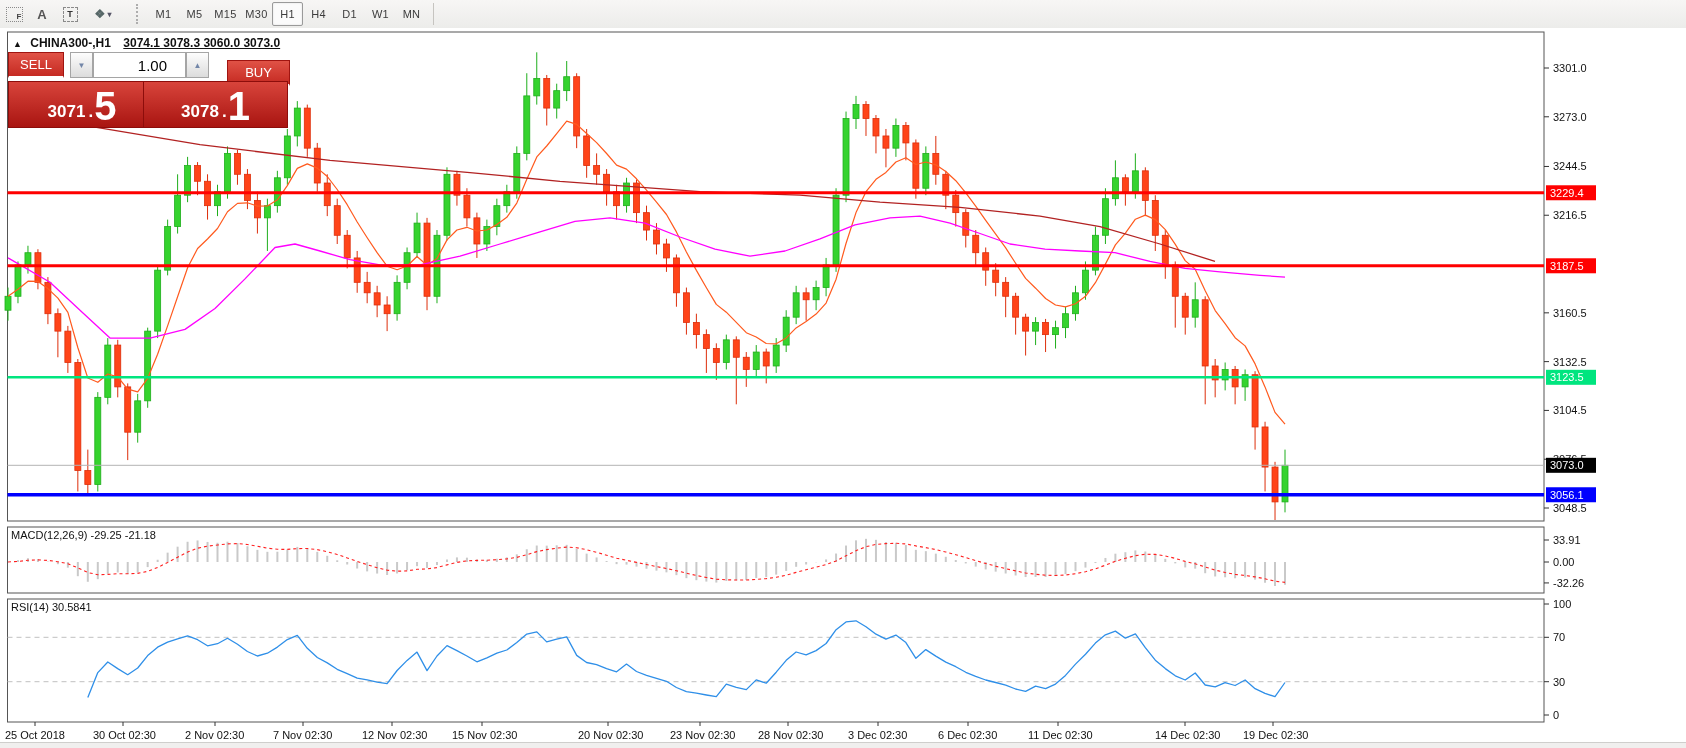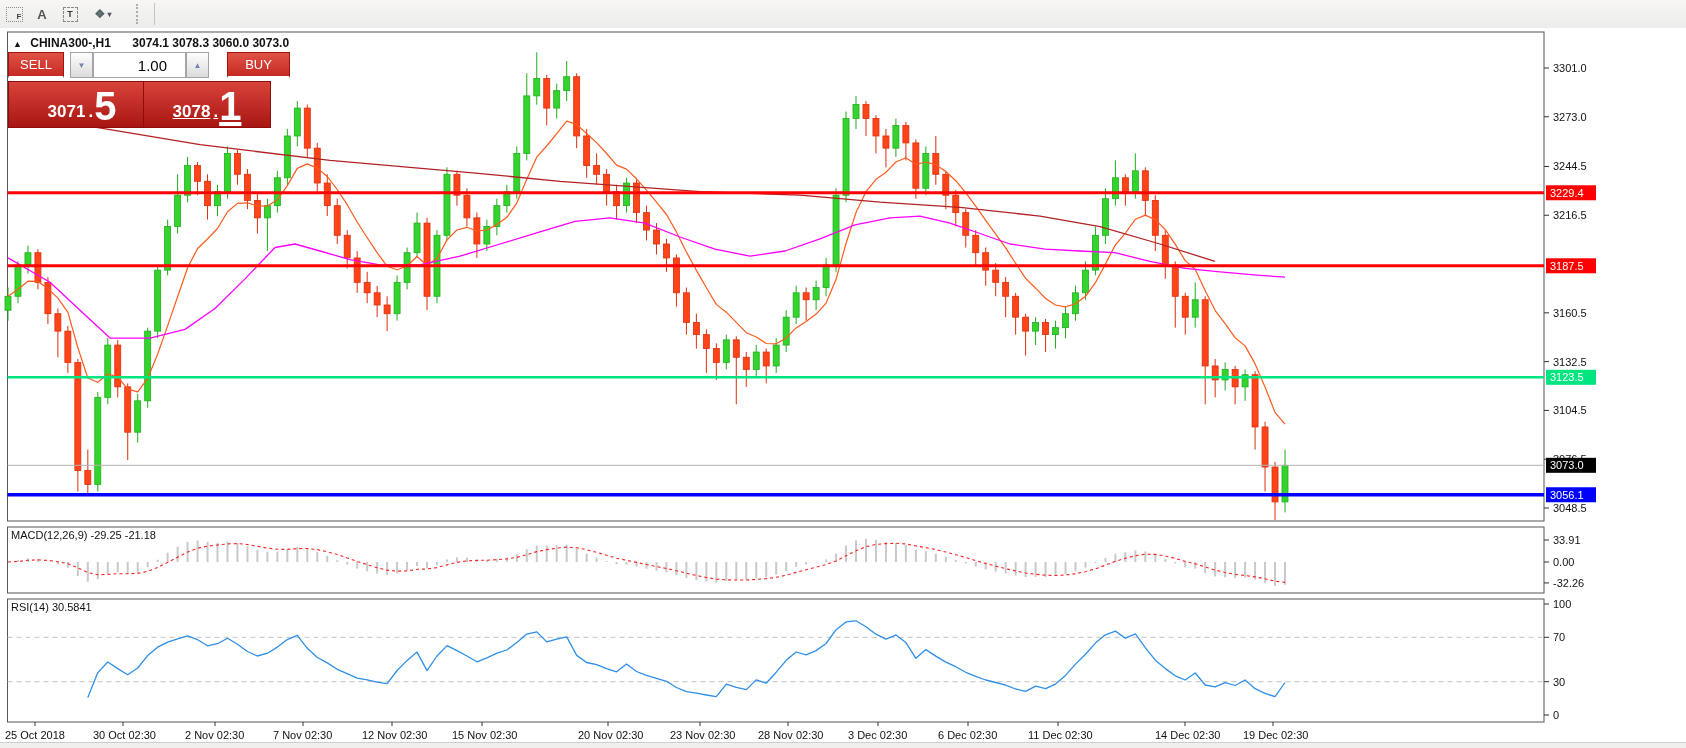--- a/index.html
+++ b/index.html
@@ -27,31 +27,31 @@
   
   #symbol-line{position:absolute;left:13px;top:8px;font-size:12px;font-weight:bold;color:#111;}
   #symbol-line .tri{font-size:9px;margin-right:5px;}
   
   #trade-panel{position:absolute;left:8px;top:24px;width:282px;}
   .tp-row1{position:absolute;left:0;top:0;height:26px;width:282px;}
   .btn-sell,.btn-buy{position:absolute;top:0;height:26px;color:#fff;font-size:13px;
     display:flex;align-items:center;justify-content:center;
     background:linear-gradient(#e05246,#c52a22);border:1px solid #a01410;box-sizing:border-box;cursor:pointer;}
   .btn-sell{left:0;width:56px;border-bottom:2px solid #fff;}
-  .btn-buy{left:219px;width:63px;border-bottom:2px solid #fff;}
+  .btn-buy{left:219px;width:63px;border-bottom:2px solid #fff;margin-top:8px;}
   .vol-btn{position:absolute;top:0;width:23px;height:26px;background:linear-gradient(#fdfdfd,#dcdcdc);
     border:1px solid #a5a5a5;box-sizing:border-box;display:flex;align-items:center;justify-content:center;
     color:#7286a8;font-size:8px;cursor:pointer;}
   #vol-input{position:absolute;left:85px;top:0;width:93px;height:26px;border:1px solid #a5a5a5;
     box-sizing:border-box;text-align:right;font-size:15px;padding-right:18px;font-family:"Liberation Sans",sans-serif;}
   .price-pane{position:absolute;top:29px;height:47px;color:#fff;
     background:linear-gradient(#d8443b,#a91511);border:1px solid #8d0d0b;box-sizing:border-box;
     display:flex;align-items:flex-end;justify-content:center;padding-bottom:4px;cursor:pointer;}
   #sell-pane{left:0;width:148px;}
-  #buy-pane{left:135px;width:128px;text-decoration:underline;}
+  #buy-pane{left:135px;width:145px;}
   .p-main{font-size:17px;font-weight:bold;line-height:1;margin-bottom:3px;}
   .p-dot{font-size:17px;font-weight:bold;line-height:1;margin:0 1px 3px 3px;}
   .p-big{font-size:40px;font-weight:bold;line-height:0.82;}
   
   #annotation{position:absolute;left:1238px;top:288px;font-size:31px;color:#fb241b;white-space:nowrap;}
   
   #statusbar{position:absolute;left:0;top:742px;width:1686px;height:6px;background:#f0efee;border-top:1px solid #cfcecc;}
 </style>
 </head>
 <body>
@@ -62,20 +62,31 @@
   </span>
   <span class="tb-icon">A</span>
   <span class="tb-icon">
     <span class="icon-box-t">T</span>
   </span>
   <span class="tb-icon" style="width:34px;">
     <span style="font-size:12px;color:#566;">❖</span>
     <span class="caret">▾</span>
   </span>
   <span class="tb-handle"></span>
+  <span id="tf-buttons" style="display:flex;">
+      <span class="tf-btn">M1</span>
+      <span class="tf-btn">M5</span>
+      <span class="tf-btn">M15</span>
+      <span class="tf-btn">M30</span>
+      <span class="tf-btn active">H1</span>
+      <span class="tf-btn">H4</span>
+      <span class="tf-btn">D1</span>
+      <span class="tf-btn">W1</span>
+      <span class="tf-btn">MN</span>
+    </span>
   <span class="tb-sep"></span>
 </div>
 
 <div id="frame-left"></div>
 
 <div id="chart-wrap">
   <svg id="chart-svg" width="1686" height="714">
       <rect x="7.5" y="4" width="1536.5" height="489" fill="#fff" stroke="#555" stroke-width="1"></rect>
       <rect x="7.5" y="499" width="1536.5" height="66" fill="#fff" stroke="#555" stroke-width="1"></rect>
       <rect x="7.5" y="571" width="1536.5" height="123" fill="#fff" stroke="#555" stroke-width="1"></rect>
@@ -554,21 +565,21 @@
       <text x="1028" y="711" font-size="11" font-family="&quot;Liberation Sans&quot;,sans-serif" fill="#111">11 Dec 02:30</text>
       <line x1="1185" y1="694" x2="1185" y2="698" stroke="#333"></line>
       <text x="1155" y="711" font-size="11" font-family="&quot;Liberation Sans&quot;,sans-serif" fill="#111">14 Dec 02:30</text>
       <line x1="1273" y1="694" x2="1273" y2="698" stroke="#333"></line>
       <text x="1243" y="711" font-size="11" font-family="&quot;Liberation Sans&quot;,sans-serif" fill="#111">19 Dec 02:30</text>
     </svg>
 
   <div id="symbol-line">
     <span class="tri">▲</span>
     <span>CHINA300-,H1</span>
-    <span style="margin-left:18px;">3074.1 3078.3 3060.0 3073.0</span>
+    <span style="margin-left:9px;text-decoration:underline;">3074.1 3078.3 3060.0 3073.0</span>
   </div>
 
   <div id="trade-panel">
     <div class="tp-row1">
       <div class="btn-sell">SELL</div>
       <div class="vol-btn" style="left:62px;">▼</div>
       <input id="vol-input" value="1.00" style="">
       <div class="vol-btn" style="left:178px;">▲</div>
       <div class="btn-buy">BUY</div>
     </div>

